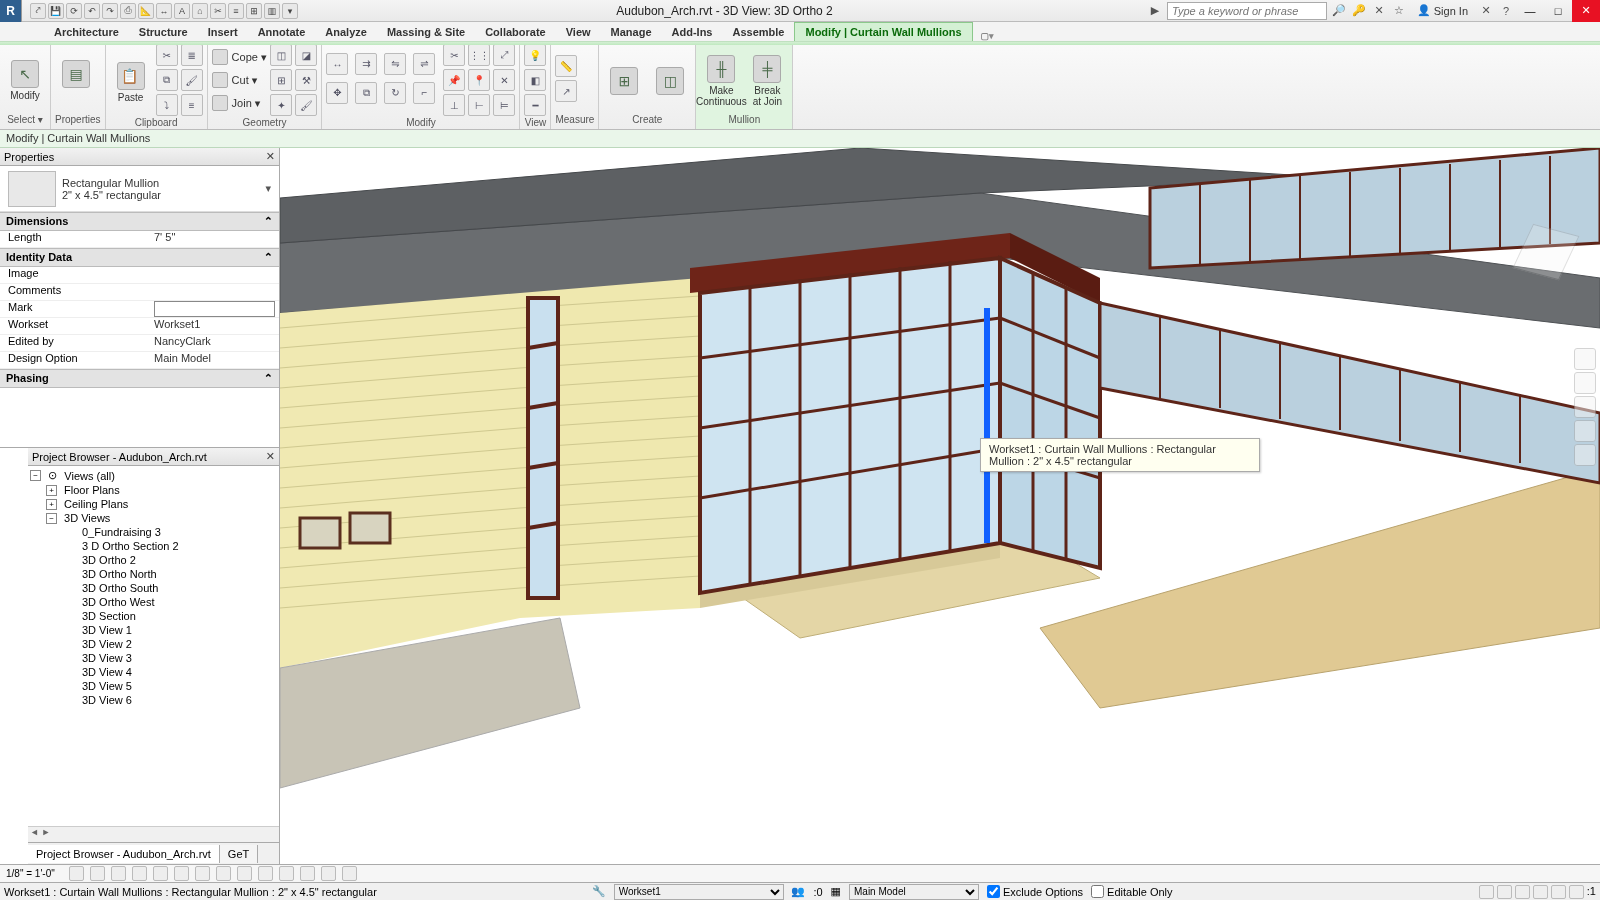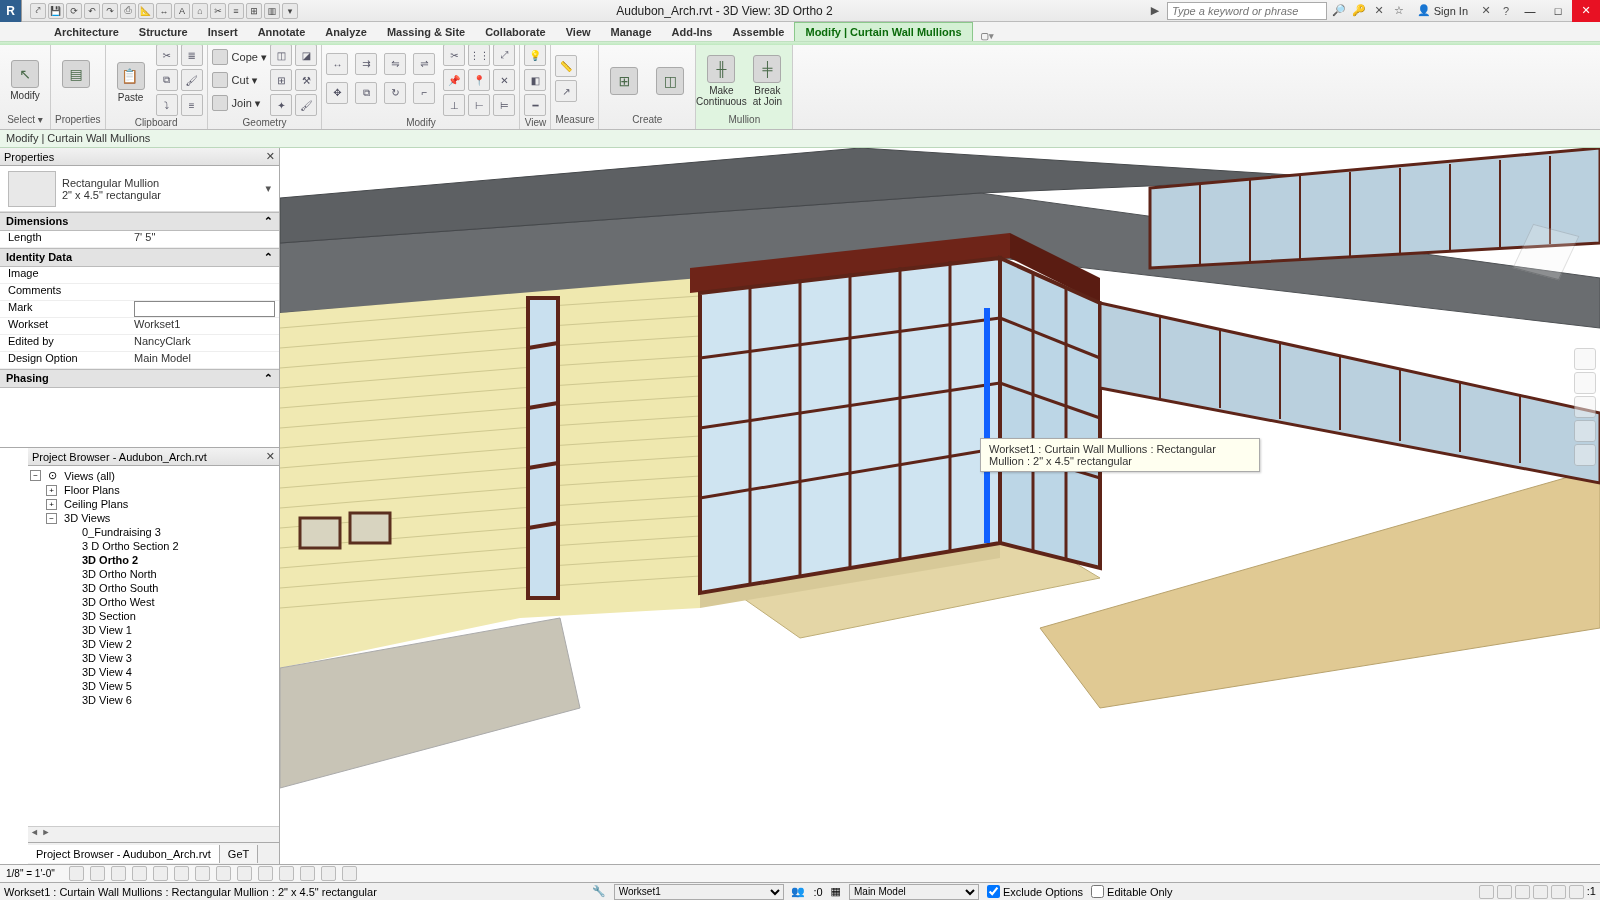--- a/index.html
+++ b/index.html
@@ -57,32 +57,32 @@
 .prop-type-sel { height: 46px; display: flex; align-items: center; padding: 8px; gap: 6px;border-bottom:1px solid #ddd;}
 .prop-type-sel .timg { width: 48px; height: 36px; background: #e8e8e8; border: 1px solid #bbb;}
 .prop-type-sel .ttxt { flex: 1; font-size: 11px; color: #333;}
 .prop-type-sel .dd { color:#555; cursor:pointer;}
 .prop-filter-row { height: 22px; display: flex; align-items: center; padding: 0 3px; gap: 4px;border-bottom:1px solid #ddd;}
 .prop-filter-row select { flex: 1; height: 18px; font-size: 11px; border:1px solid #aaa;}
 .edit-type { height: 18px; border: 1px solid #aaa; padding: 0 4px; font-size: 10px; cursor:pointer; display:flex; align-items:center; gap:3px;}
 .prop-scroll { flex:1; overflow-y:auto; position:relative;}
 .prop-grid { font-size: 11px;}
 .prop-group { background: #e3e3e3; font-weight: bold; padding: 2px 6px; border-top: 1px solid #bbb; border-bottom: 1px solid #bbb; display:flex; justify-content:space-between;}
-.prop-row { display: flex; height: 17px; border-bottom: 1px solid #eee;}
+.prop-row { display: flex; height: 17px; border-bottom: 1px solid #eee; gap: 20px;}
 .prop-row .k { width: 130px; padding-left: 8px; }
 .prop-row .v { flex: 1; padding-left: 4px; color: #333;}
 .prop-row .v.editable { border:1px solid #888; background:#fff; margin:0 4px;}
 .prop-footer { height: 22px; display: flex; align-items: center; justify-content: space-between; padding: 0 6px; border-top: 1px solid #ccc;}
 .prop-footer a { color: #1a5fb4; text-decoration: underline; cursor:pointer;}
 .prop-footer button { height:18px; font-size:11px; padding:0 12px; border:1px solid #aaa; background:#eee;cursor:pointer;}
 
 .browser { flex: 1; display: flex; flex-direction: column; padding-left: 28px; }
 .browser-tree { flex: 1; overflow: auto; padding: 2px 0; font-size: 11px; background: #fff;}
 .tree-row { padding: 1px 2px; display:flex; align-items:center; gap:2px; cursor:pointer;}
-.tree-row.bold { font-weight: bold;}
+.tree-row.bold { font-weight: normal;}
 .tree-toggle{ width:11px; height:11px; border:1px solid #888; font-size:8px; line-height:9px; text-align:center; cursor:pointer; background:#fff;}
 .tree-spacer{display:inline-block;}
 .browser-scroll-x{ height:16px; border-top:1px solid #ccc; background:#f0f0f0; position:relative;}
 .browser-scroll-x::after{content:"◄        ►"; position:absolute; left:2px; right:2px; font-size:9px; color:#666; display:flex; justify-content:space-between;}
 .browser-footer { height: 22px; border-top: 1px solid #aaa; display: flex; align-items: center; background:#f0f0f0;}
 .browser-footer .tab { padding: 3px 8px; border-right: 1px solid #aaa; background:#fff;}
 .browser-footer .tab.sm { background:#f4f4f4;}
 
 
 .viewport { flex: 1; position: relative; background: #fff; overflow: hidden;}

